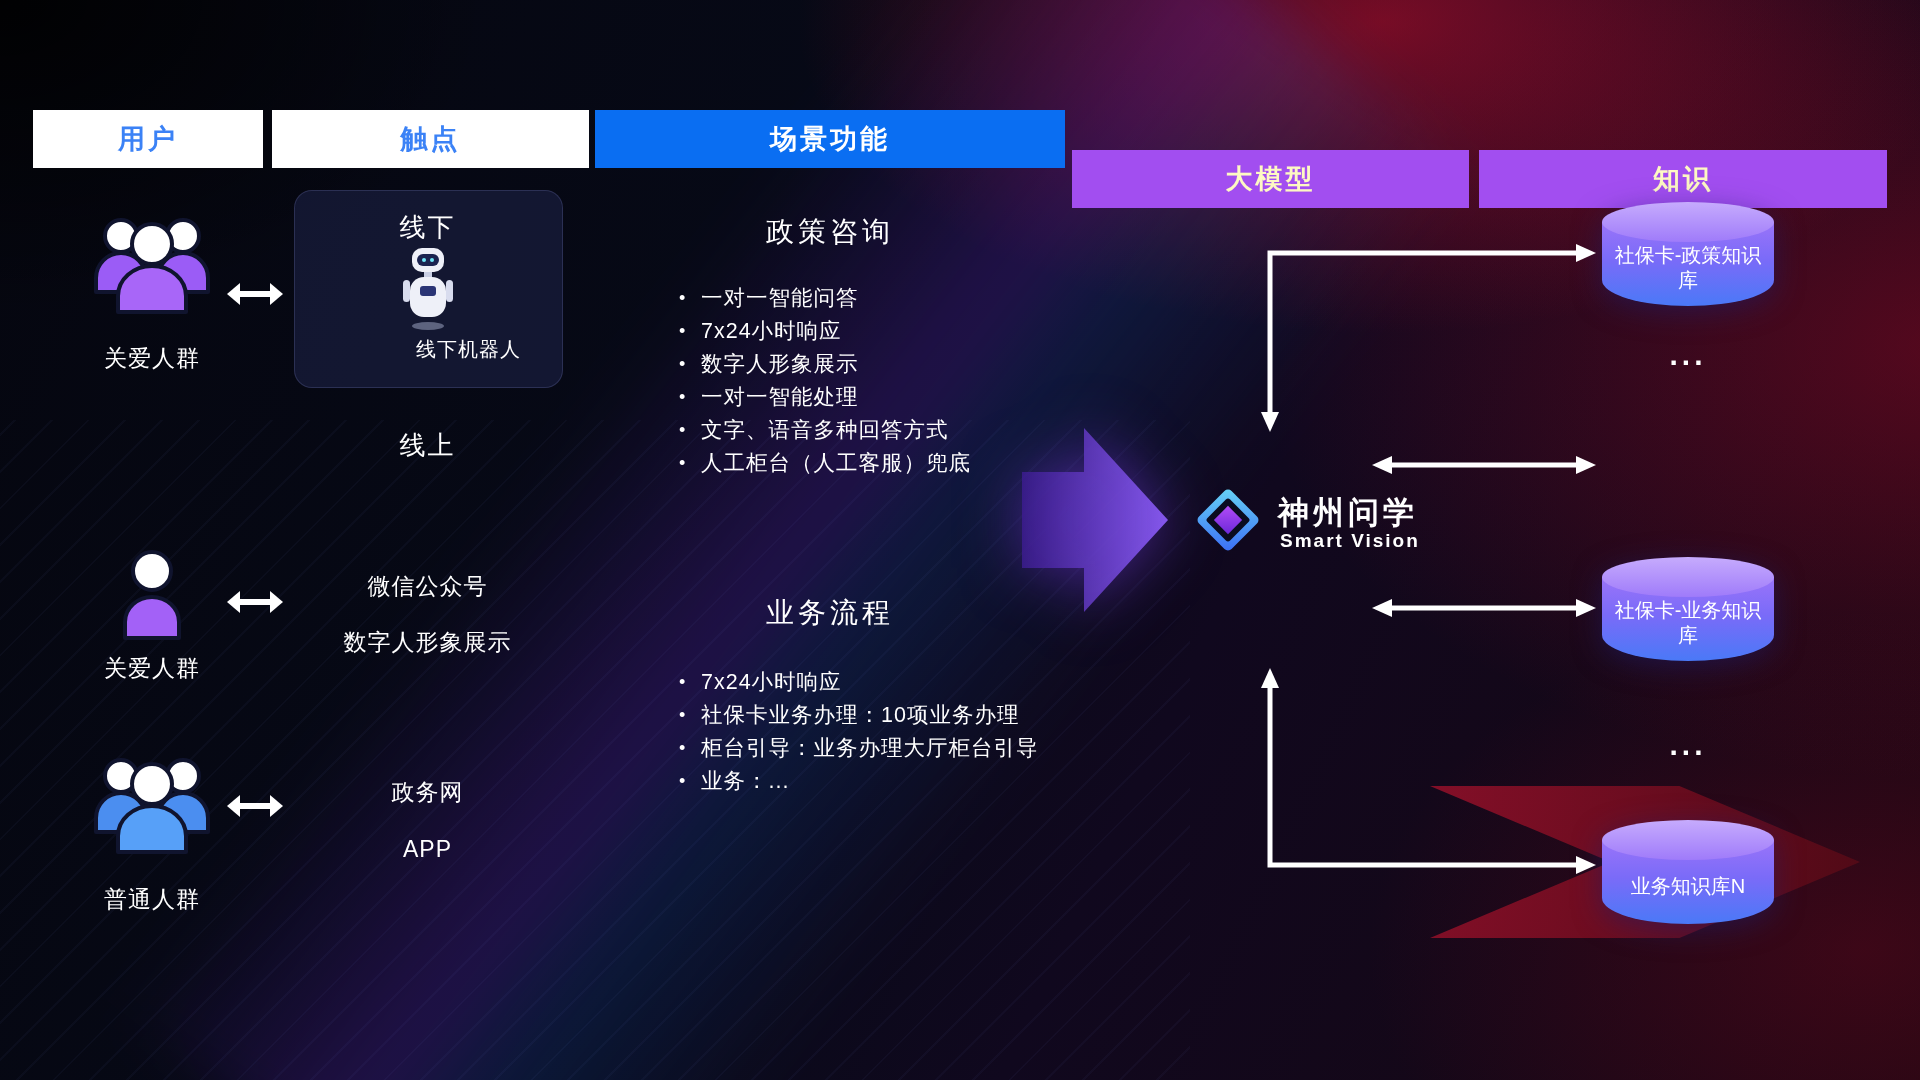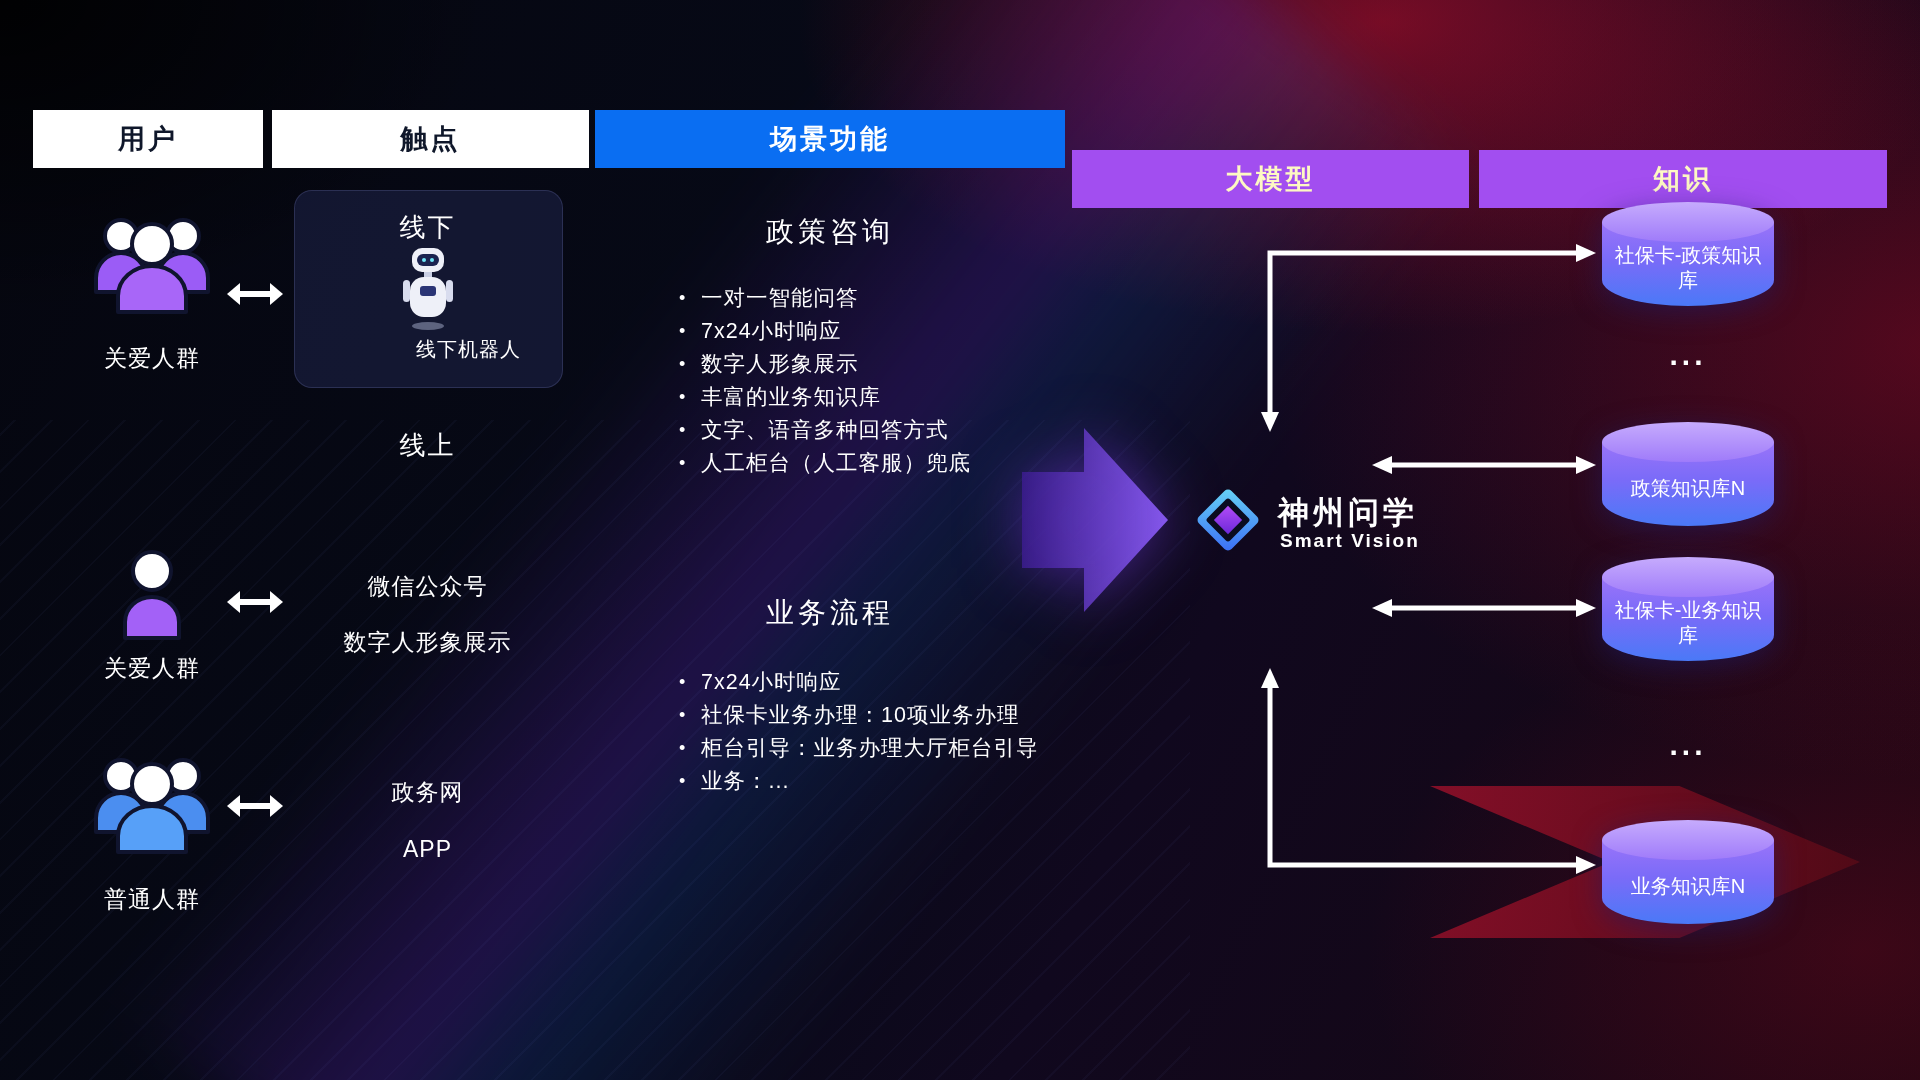--- a/index.html
+++ b/index.html
@@ -19,21 +19,21 @@
     background:linear-gradient(90deg,transparent 0%,rgba(91,33,182,.30) 45%,rgba(37,99,235,.16) 62%,transparent 100%);
     transform:rotate(38deg);filter:blur(26px);}
   .streaks{position:absolute;left:-60px;top:420px;width:1250px;height:680px;opacity:.55;
     background:repeating-linear-gradient(135deg,rgba(130,150,255,.07) 0 2px,transparent 2px 26px);}
   .red-chevron{position:absolute;left:1430px;top:786px;width:430px;height:152px;opacity:.85;
     background:linear-gradient(100deg,#97102a,#550a16);
     clip-path:polygon(0 0,58% 0,100% 50%,58% 100%,0 100%,42% 50%);}
   
   .hdr{position:absolute;top:110px;height:58px;display:flex;align-items:center;justify-content:center;
     font-size:27px;font-weight:bold;letter-spacing:3px;}
-  .hdr-white{background:#ffffff;color:#0f172a;}
+  .hdr-white{background:#ffffff;color:#3b82f6;}
   .hdr-blue{background:#0a6ef2;color:#fff;}
   .hdr-purple{background:#a24ef0;color:#fef9c3;margin-top:40px;}
   
   .user-label{position:absolute;width:190px;text-align:center;font-size:23px;letter-spacing:1px;}
   
   .tp-box{position:absolute;left:294px;top:190px;width:267px;height:196px;border-radius:18px;
     background:rgba(28,32,68,.62);border:1px solid rgba(130,140,210,.22);}
   .tp-title{position:absolute;left:294px;width:267px;text-align:center;font-size:26px;letter-spacing:2px;}
   .tp-sub{position:absolute;left:294px;width:267px;text-align:center;font-size:20px;letter-spacing:1px;padding-left:41px;}
   .tp-item{position:absolute;left:294px;width:267px;text-align:center;font-size:23px;letter-spacing:1px;}
@@ -141,21 +141,21 @@
   <div class="tp-item" style="top:571px">微信公众号</div>
   <div class="tp-item" style="top:627px">数字人形象展示</div>
   <div class="tp-item" style="top:777px">政务网</div>
   <div class="tp-item" style="top:836px">APP</div>
 
   <div class="scene-title" style="top:213px">政策咨询</div>
   <ul class="scene-list" style="top:282px">
     <li>一对一智能问答</li>
     <li>7x24小时响应</li>
     <li>数字人形象展示</li>
-    <li>丰富的业务知识库</li>
+    <li>一对一智能处理</li>
     <li>文字、语音多种回答方式</li>
     <li>人工柜台（人工客服）兜底</li>
   </ul>
 
   <div class="scene-title" style="top:594px">业务流程</div>
   <ul class="scene-list" style="top:666px">
     <li>7x24小时响应</li>
     <li>社保卡业务办理：10项业务办理</li>
     <li>柜台引导：业务办理大厅柜台引导</li>
     <li>业务：...</li>
@@ -190,25 +190,20 @@
   </svg>
   <div class="model-name" style="left:1278px;top:492px">神州问学</div>
   <div class="model-sub" style="left:1280px;top:530px">Smart Vision</div>
 
   <div class="db" style="top:202px">
     <div class="db-body"></div>
     <div class="db-top"></div>
     <div class="db-label">社保卡-政策知识库</div>
   </div>
   <div class="dots" style="top:338px">...</div>
-  <div class="db" style="top:422px">
-    <div class="db-body"></div>
-    <div class="db-top"></div>
-    <div class="db-label">政策知识库N</div>
-  </div>
   <div class="db" style="top:557px">
     <div class="db-body"></div>
     <div class="db-top"></div>
     <div class="db-label">社保卡-业务知识库</div>
   </div>
   <div class="dots" style="top:728px">...</div>
   <div class="db" style="top:820px">
     <div class="db-body"></div>
     <div class="db-top"></div>
     <div class="db-label">业务知识库N</div>

